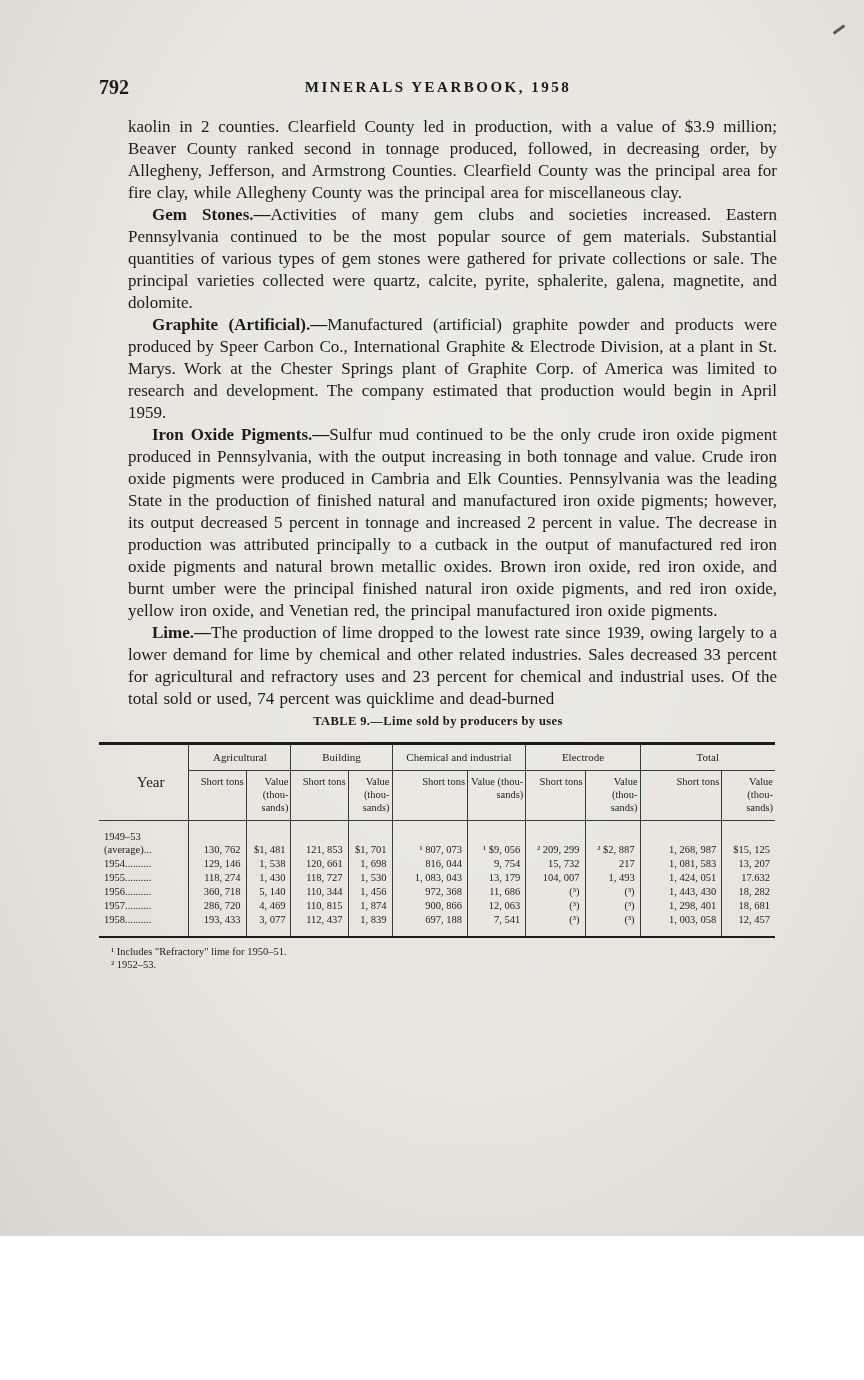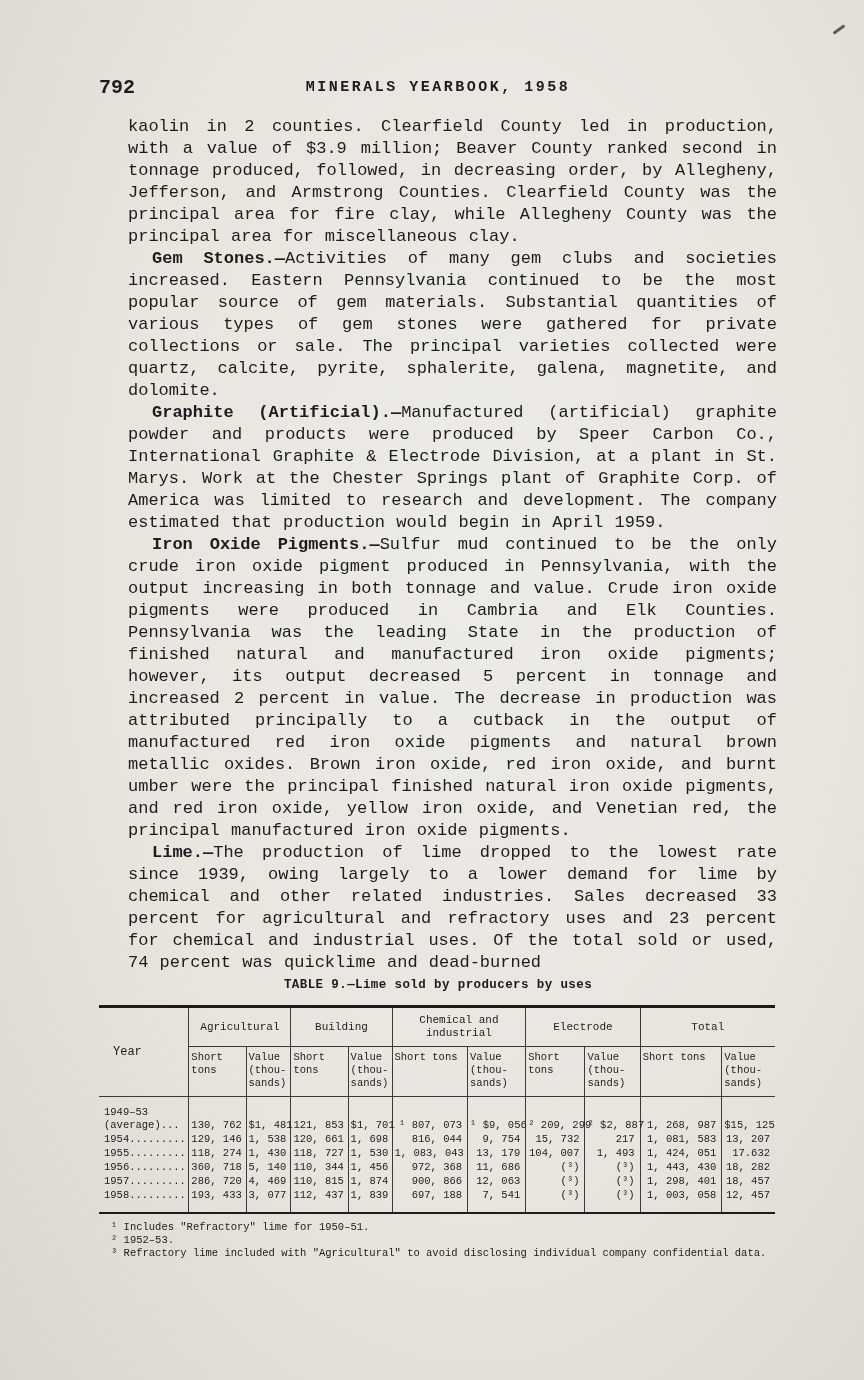--- a/index.html
+++ b/index.html
@@ -1,20 +1,20 @@
 <!DOCTYPE html>
 <html><head>
 <meta charset="utf-8">
 <style>
   * { margin:0; padding:0; box-sizing:border-box; }
   html,body { width:864px; }
   .page {
-    width:864px; height:1380px; position:relative; overflow:hidden;
+    width:864px; height:1236px; position:relative; overflow:hidden;
     background: radial-gradient(ellipse at 55% 40%, #edebe5 0%, #e8e5df 55%, #d9d6cf 100%);
-    font-family:Liberation Mono, monospace;
+    font-family:Liberation Serif, serif;
     color:#1c1c1c;
   }
   .scan-mark {
     position:absolute; top:28px; right:18px; width:14px; height:3px;
     background:#3a3a38; transform:rotate(-35deg); border-radius:2px; opacity:.8;
   }
   .content { width:678px; margin-left:99px; padding-top:76px; }
 
   .page-header { position:relative; height:26px; margin-bottom:14px; }
   .page-number { position:absolute; left:0; top:0; font-size:20px; font-weight:bold; }
@@ -32,23 +32,23 @@
   .table-title { text-align:center; font-size:12.5px; font-weight:bold; letter-spacing:.4px; margin-bottom:13px; }
 
   table.datatable {
     width:676px; border-collapse:collapse; table-layout:fixed;
     border-top:3px solid #1c1c1c; border-bottom:2px solid #1c1c1c;
     font-size:10.5px; line-height:13px;
   }
   .datatable th { font-weight:normal; }
   .datatable th, .datatable td { border-left:1px solid #3a3a38; }
   .datatable .first-col { border-left:none; }
-  .year-th { text-align:left; padding-left:14px; vertical-align:middle; font-size:12px; border-bottom:1px solid #3a3a38; }
+  .year-th { text-align:center; padding-left:14px; vertical-align:middle; font-size:15px; border-bottom:1px solid #3a3a38; }
   .group-th { text-align:center; padding:6px 3px; border-bottom:1px solid #3a3a38; vertical-align:middle; font-size:11px; }
-  .sub-th { text-align:left; padding:4px 2px 6px; border-bottom:1px solid #3a3a38; vertical-align:top; }
+  .sub-th { text-align:right; padding:4px 2px 6px; border-bottom:1px solid #3a3a38; vertical-align:top; }
   .datatable tbody td { text-align:right; padding:0 5px 1px 2px; white-space:nowrap; }
   .datatable tbody td.year-cell { text-align:left; padding-left:5px; white-space:normal; overflow:hidden; }
   .datatable tr.first-row td { padding-top:9px; vertical-align:bottom; }
   .datatable tr.last-row td { padding-bottom:10px; }
 
   .footnotes { margin-top:7px; font-size:10.5px; line-height:13px; width:676px; }
   .footnotes p { text-indent:12px; text-align:justify; }
 </style>
 </head>
 <body>
@@ -166,39 +166,38 @@
             <td class="year-cell first-col">1957..........</td>
             <td>286, 720</td>
             <td>4, 469</td>
             <td>110, 815</td>
             <td>1, 874</td>
             <td>900, 866</td>
             <td>12, 063</td>
             <td>(³)</td>
             <td>(³)</td>
             <td>1, 298, 401</td>
-            <td>18, 457</td>
+            <td>18, 681</td>
           </tr>
           <tr class="last-row">
             <td class="year-cell first-col">1958..........</td>
             <td>193, 433</td>
             <td>3, 077</td>
             <td>112, 437</td>
             <td>1, 839</td>
             <td>697, 188</td>
             <td>7, 541</td>
             <td>(³)</td>
             <td>(³)</td>
             <td>1, 003, 058</td>
             <td>12, 457</td>
           </tr>
         </tbody>
       </table>
 
       <div class="footnotes">
         <p>¹ Includes "Refractory" lime for 1950–51.</p>
         <p>² 1952–53.</p>
-        <p>³ Refractory lime included with "Agricultural" to avoid disclosing individual company confidential data.</p>
       </div>
     </div>
 
   </div>
 </div>
 
 </body></html>

